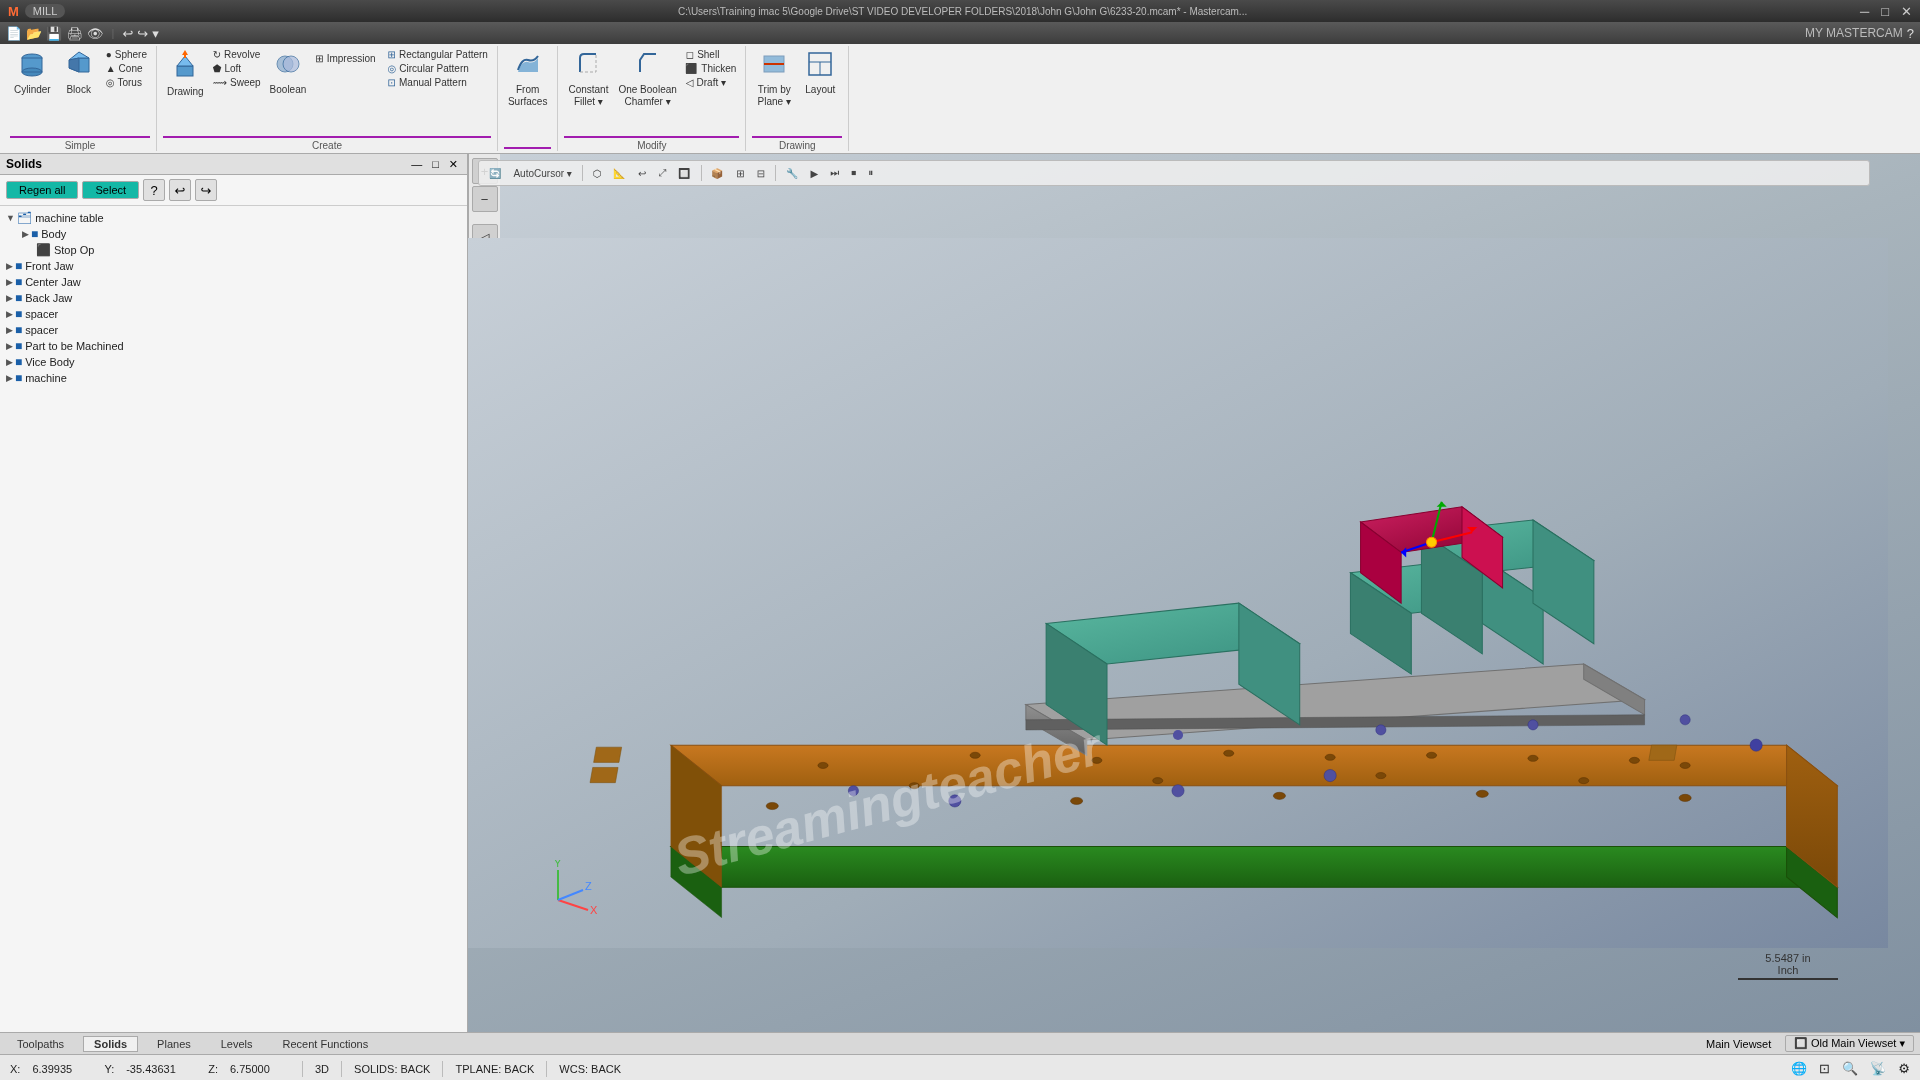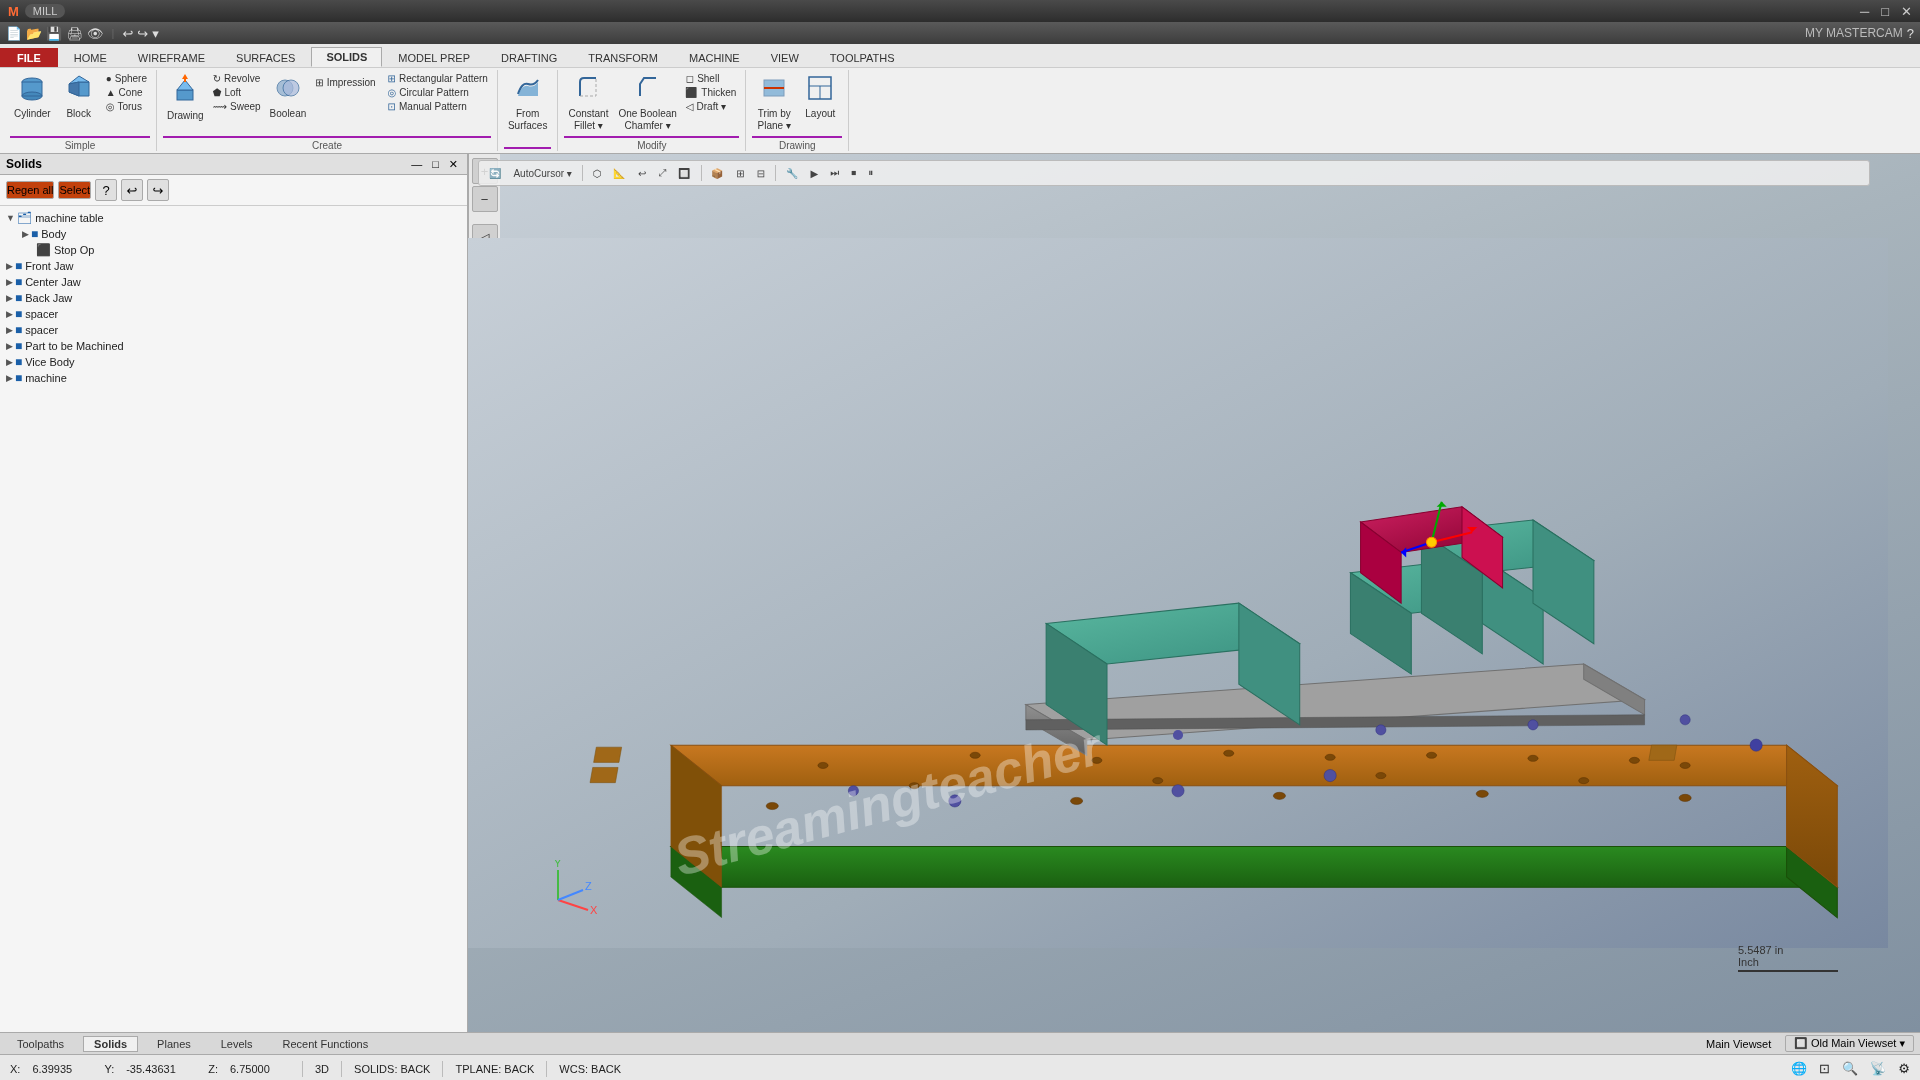--- a/index.html
+++ b/index.html
@@ -154,22 +154,22 @@
     .panel-btn { font-size: 11px; cursor: pointer; padding: 0 3px; }
 
     #solids-toolbar {
       display: flex;
       align-items: center;
       gap: 4px;
       padding: 4px 6px;
       border-bottom: 1px solid #ccc;
     }
     .solids-tb-btn {
-      padding: 2px 0;
-      background: #c2410c;
+      padding: 2px 12px;
+      background: #14b8a6;
       border: 1px solid #aaa;
       border-radius: 2px;
       cursor: pointer;
       font-size: 11px;
     }
     .solids-tb-icon {
       width: 22px; height: 22px;
       background: #e0e0e0;
       border: 1px solid #aaa;
       border-radius: 2px;
@@ -272,23 +272,23 @@
     
     #coord-system {
       position: absolute;
       bottom: 50px;
       left: 50px;
     }
 
     
     #scale-bar {
       position: absolute;
-      bottom: 20px;
+      bottom: 12px;
       right: 50px;
-      text-align: left;
+      text-align: center;
       color: #333;
       font-size: 11px;
     }
     .scale-line {
       width: 100px;
       height: 2px;
       background: #333;
       margin-top: 2px;
     }
 
@@ -349,20 +349,21 @@
 
   </style>
 </head>
 <body>
 
 <div id="titlebar">
   <div class="title-left">
     <span style="color:#ff6b35;font-weight:bold;font-size:13px;">M</span>
     <span style="background:#555;padding:1px 8px;border-radius:7px;">MILL</span>
   </div>
+  <div class="title-center">C:\Users\Training imac 5\Google Drive\ST VIDEO DEVELOPER FOLDERS\2018\John G\John G\6233-20.mcam* - Mastercam...</div>
   <div class="title-right">
     <span class="titlebar-btn">─</span>
     <span class="titlebar-btn">□</span>
     <span class="titlebar-btn">✕</span>
   </div>
 </div>
 
 <div class="quick-access">
   <span class="qa-icon">📄</span>
   <span class="qa-icon">📂</span>
@@ -373,33 +374,20 @@
   <span class="qa-icon">↩</span>
   <span class="qa-icon">↪</span>
   <span class="qa-icon">▾</span>
   <span style="flex:1"></span>
   <span style="color:#bbb;font-size:12px;">MY MASTERCAM</span>
   <span class="qa-icon">?</span>
 </div>
 
 <div id="ribbon">
 
-  <div id="ribbon-tabs">
-    <div class="ribbon-tab file-tab">FILE</div>
-    <div class="ribbon-tab">HOME</div>
-    <div class="ribbon-tab">WIREFRAME</div>
-    <div class="ribbon-tab">SURFACES</div>
-    <div class="ribbon-tab active">SOLIDS</div>
-    <div class="ribbon-tab">MODEL PREP</div>
-    <div class="ribbon-tab">DRAFTING</div>
-    <div class="ribbon-tab">TRANSFORM</div>
-    <div class="ribbon-tab">MACHINE</div>
-    <div class="ribbon-tab">VIEW</div>
-    <div class="ribbon-tab">TOOLPATHS</div>
-  </div>
 
   <div id="ribbon-content">
 
     <div class="ribbon-group">
       <div class="ribbon-group-buttons">
 
         <div class="ribbon-btn-large">
           <div class="icon">
             <svg width="28" height="28" viewBox="0 0 28 28">
               <ellipse cx="14" cy="8" rx="10" ry="4" fill="#5599cc" stroke="#336699" stroke-width="1"></ellipse>

